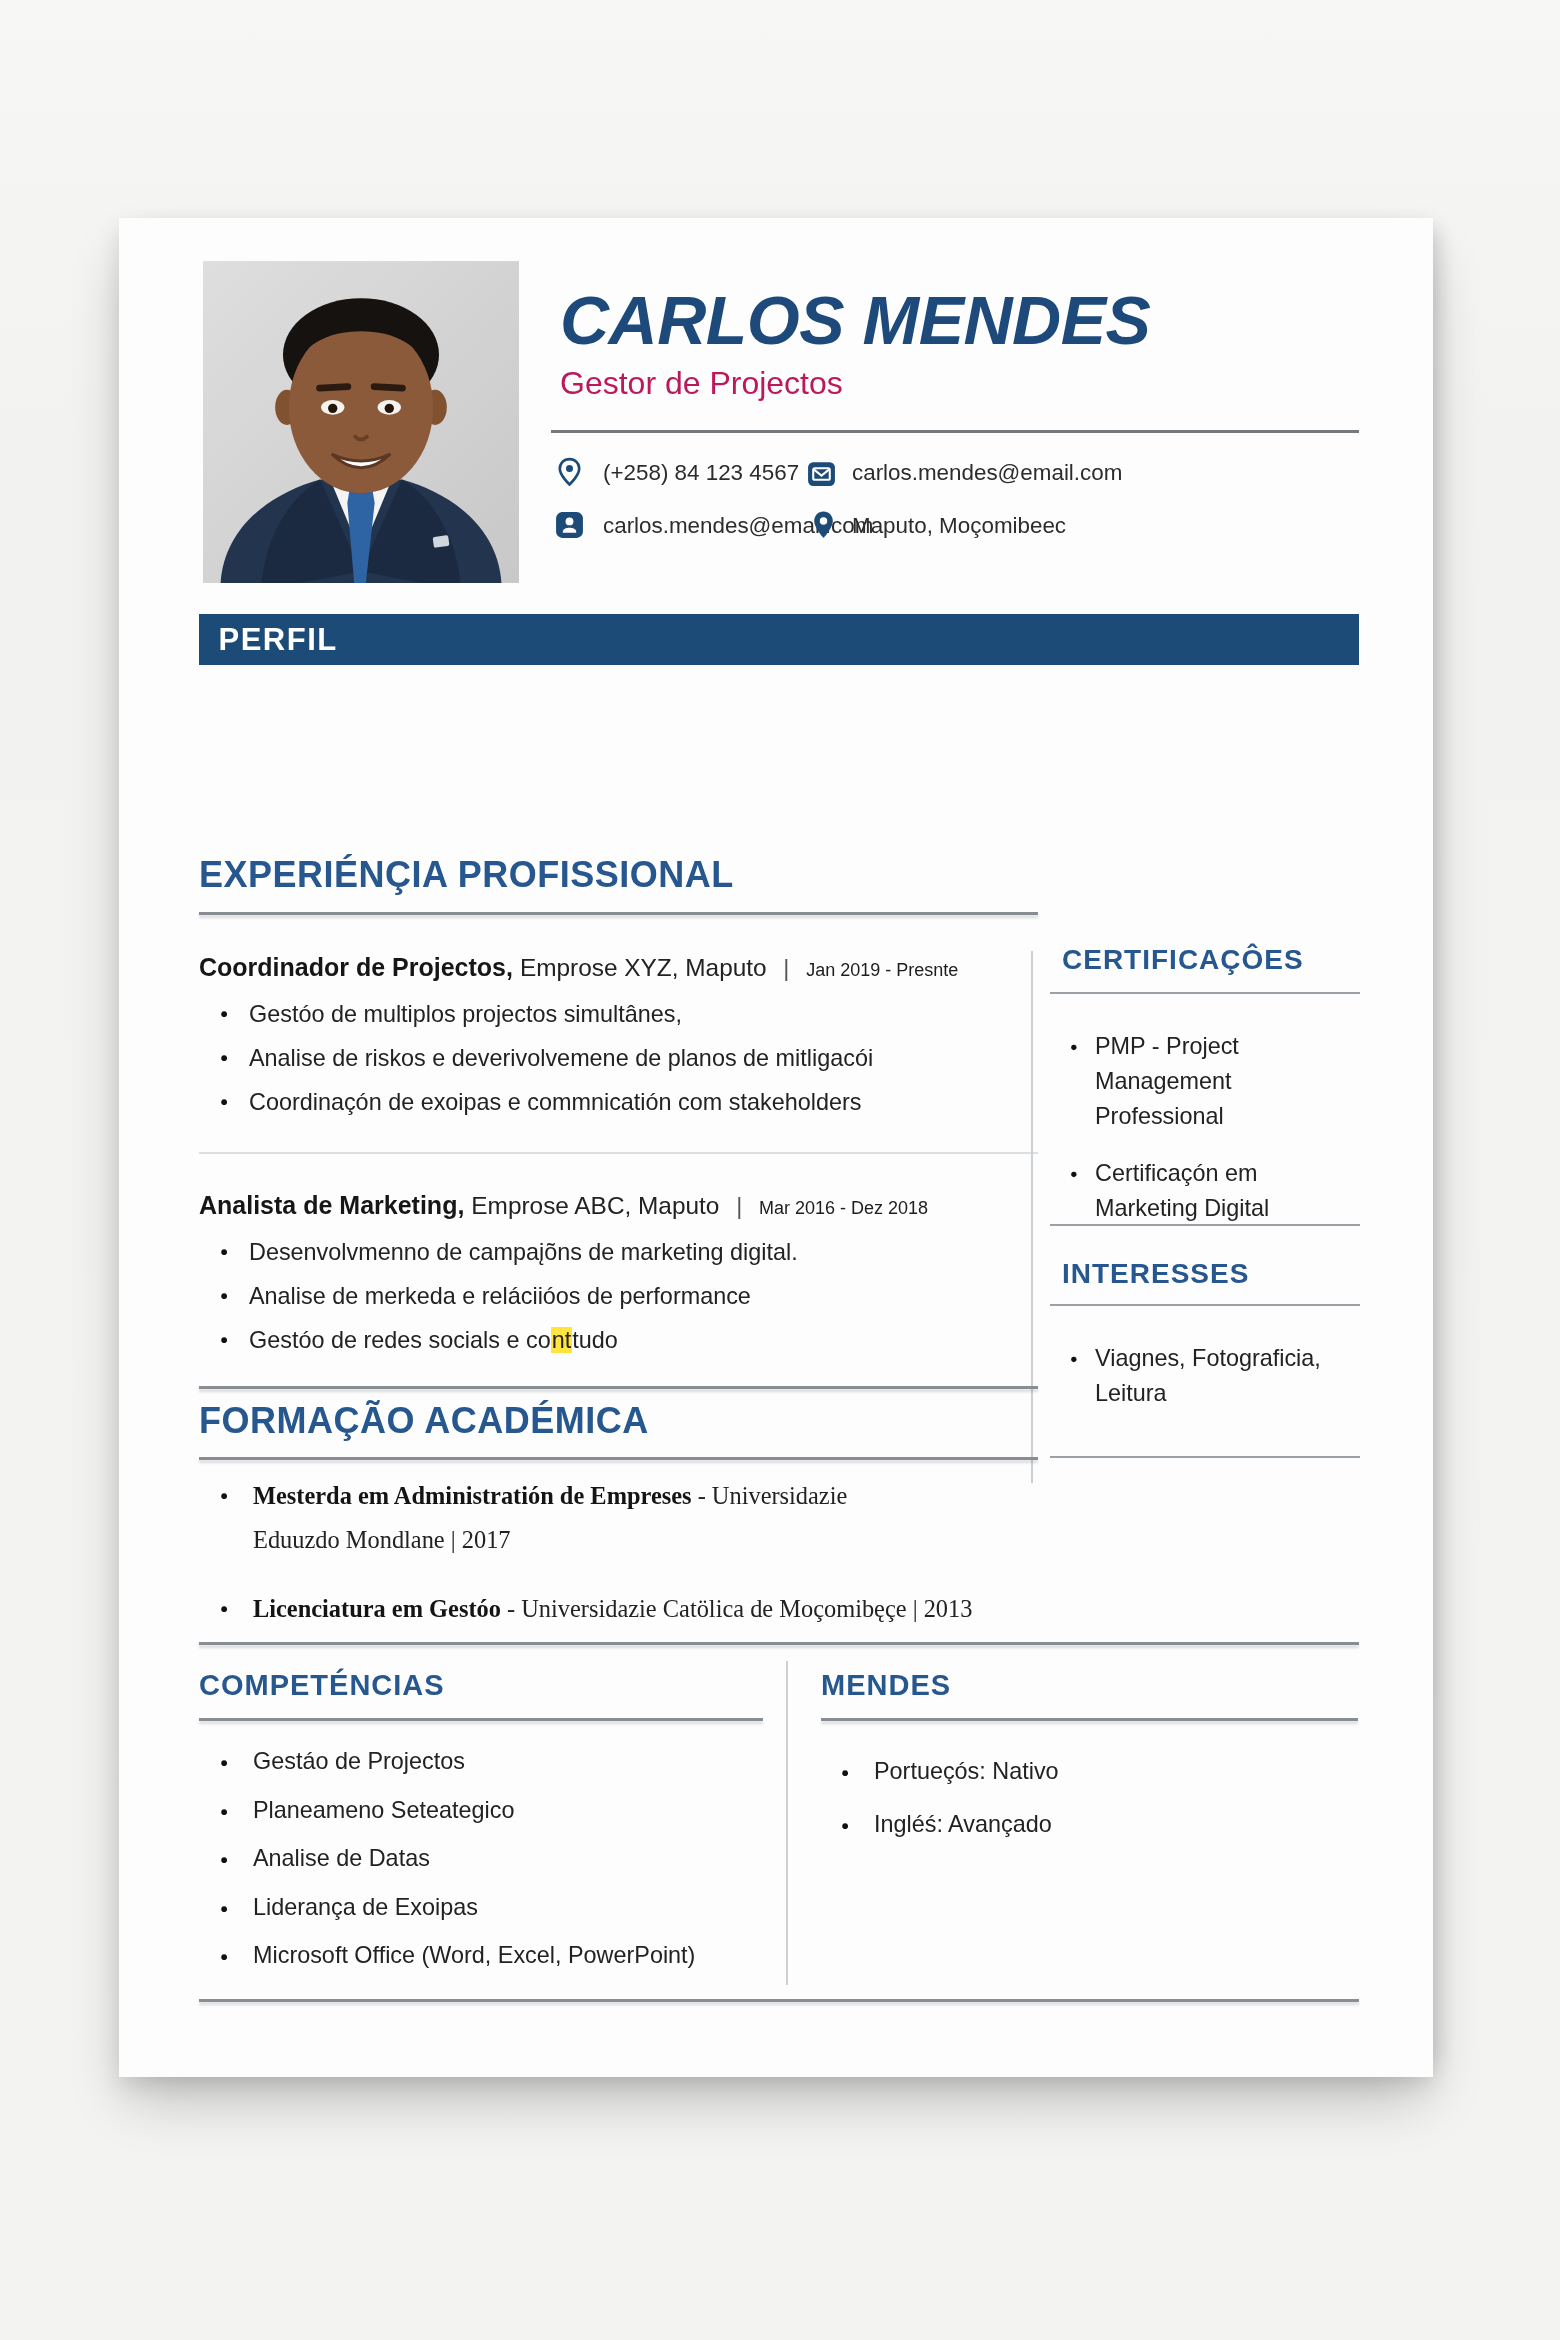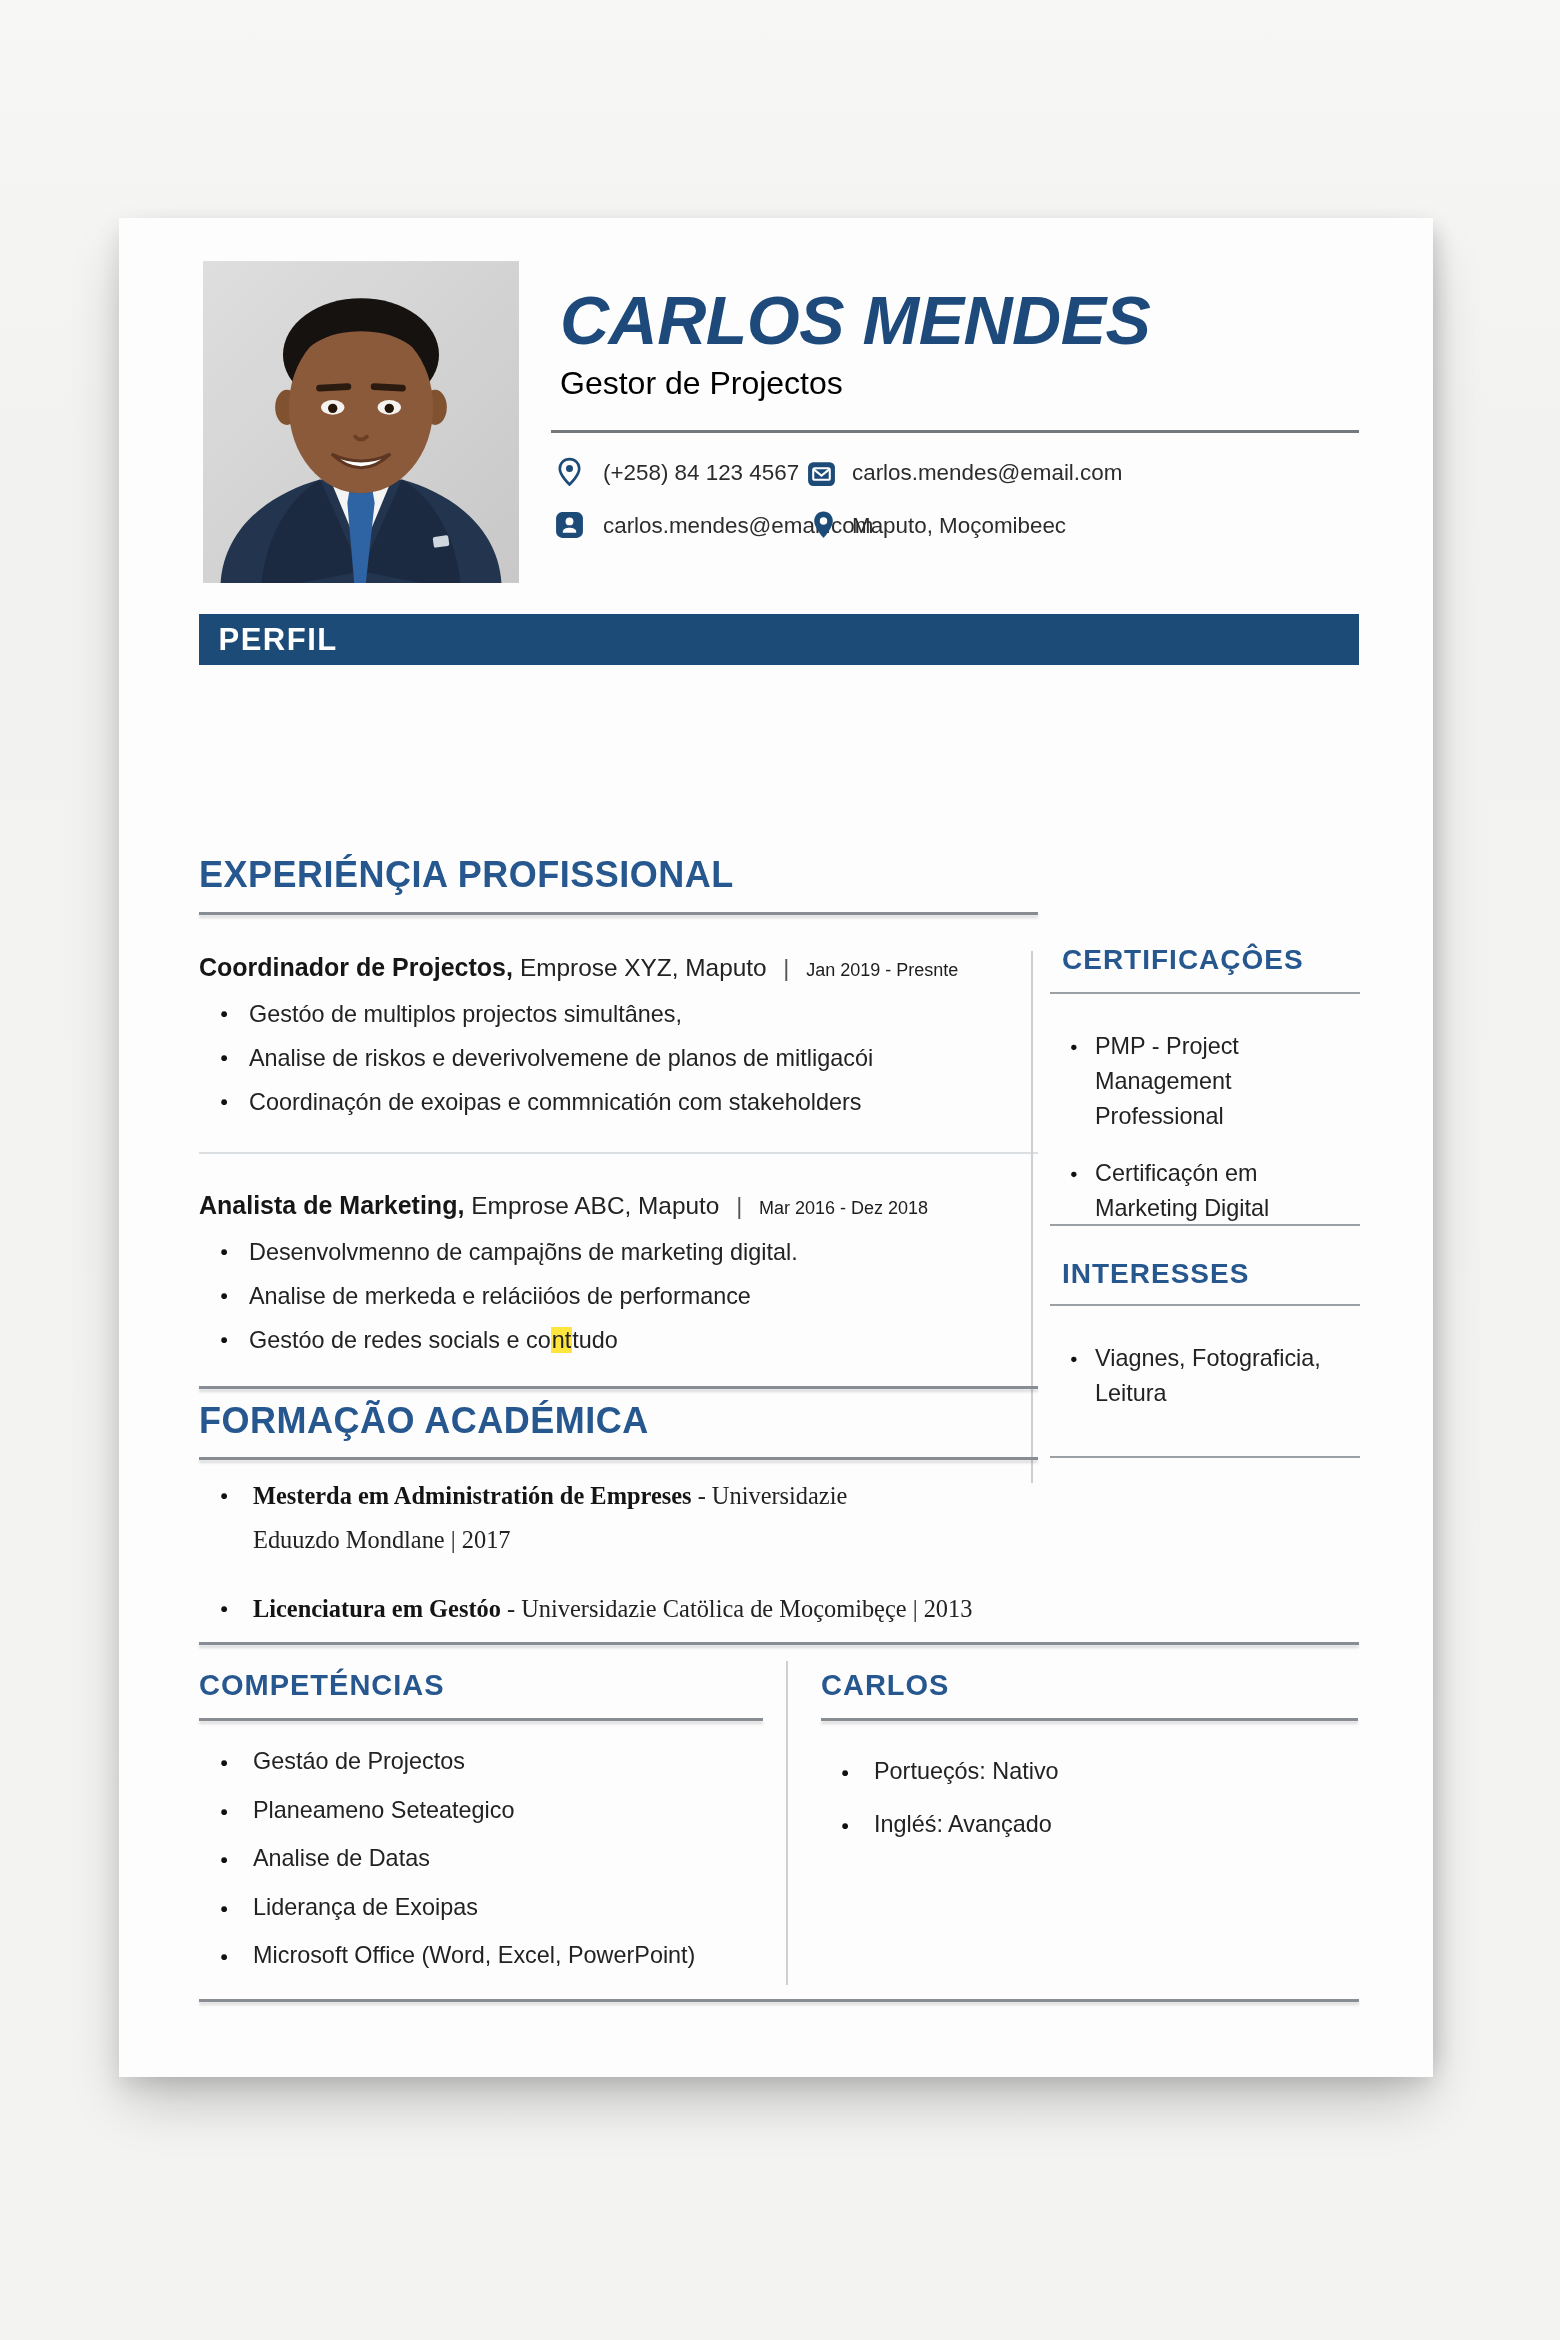--- a/index.html
+++ b/index.html
@@ -11,21 +11,21 @@
   }
   .paper{
     position:absolute;left:119px;top:218px;width:1314px;height:1859px;
     background:#fdfdfd;
     box-shadow:0 29px 54px -7.8px rgba(0,0,0,.22),0 9.8px 21.5px rgba(0,0,0,.10),13.7px 0 21.5px -11.7px rgba(0,0,0,.12);
   }
   .abs{position:absolute;}
   
   .photo{left:84px;top:43px;width:316px;height:322px;overflow:hidden;}
   .name{left:441px;top:68px;font-size:68px;font-weight:bold;color:#1d4a7a;letter-spacing:-0.5px;line-height:1;font-style:italic;}
-  .subtitle{left:441px;top:147px;font-size:32px;color:#000000;}
+  .subtitle{left:441px;top:147px;font-size:32px;color:#be185d;}
   .hdr-rule{left:432px;top:212px;width:808px;height:2.9px;background:#74797e;}
   .contact-text{font-size:22.4px;color:#2c2c2c;white-space:nowrap;}
   .cicon{width:31px;height:31px;}
   
   .rule{height:2.9px;background:#878d93;box-shadow:0 2.9px 2.9px rgba(0,0,0,.14);}
   .rule.thin{height:2px;box-shadow:none;background:#9aa0a6;}
   .lightsep{height:2px;background:#dcdfe1;}
   
   .perfil-bar{left:80px;top:396px;width:1160px;height:51px;background:#1d4b78;}
   .perfil-label{padding-left:19.5px;line-height:51px;font-size:31px;font-weight:bold;color:#fff;letter-spacing:1.5px;}
@@ -225,21 +225,21 @@
   <div class="abs side-head" style="left:80px;top:1451px;font-size:29px;">COMPETÉNCIAS</div>
   <div class="abs rule" style="left:80px;top:1500px;width:564px;"></div>
   <ul class="klist abs" style="left:101px;top:1529px;">
     <li>Gestáo de Projectos</li>
     <li>Planeameno Seteategico</li>
     <li>Analise de Datas</li>
     <li>Liderança de Exoipas</li>
     <li>Microsoft Office (Word, Excel, PowerPoint)</li>
   </ul>
 
-  <div class="abs side-head" style="left:702px;top:1451px;font-size:29px;">CARLOS</div>
+  <div class="abs side-head" style="left:702px;top:1451px;font-size:29px;">MENDES</div>
   <div class="abs rule" style="left:702px;top:1500px;width:537px;"></div>
   <ul class="klist lang abs" style="left:722px;top:1539px;">
     <li>Portueçós: Nativo</li>
     <li>Ingléś: Avançado</li>
   </ul>
 
   <div class="abs rule" style="left:80px;top:1781px;width:1160px;"></div>
 
 </div>
 

